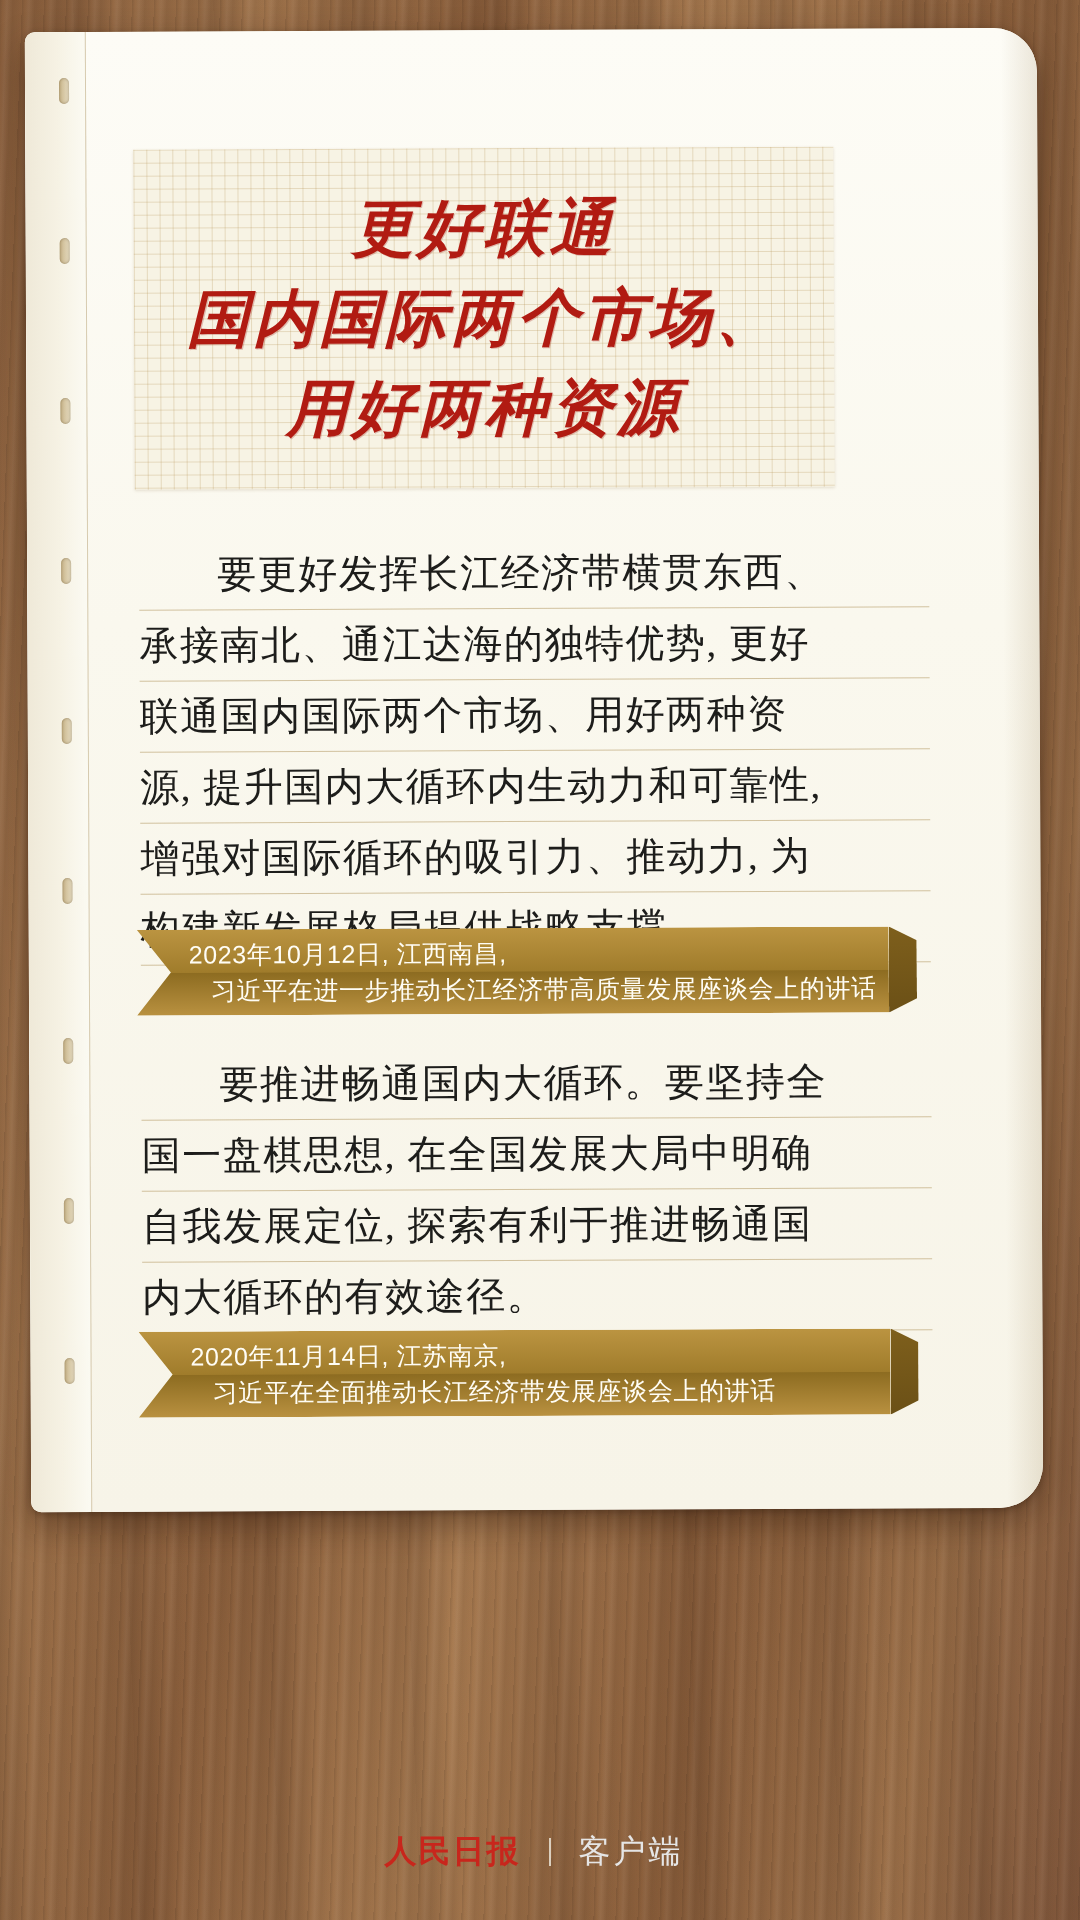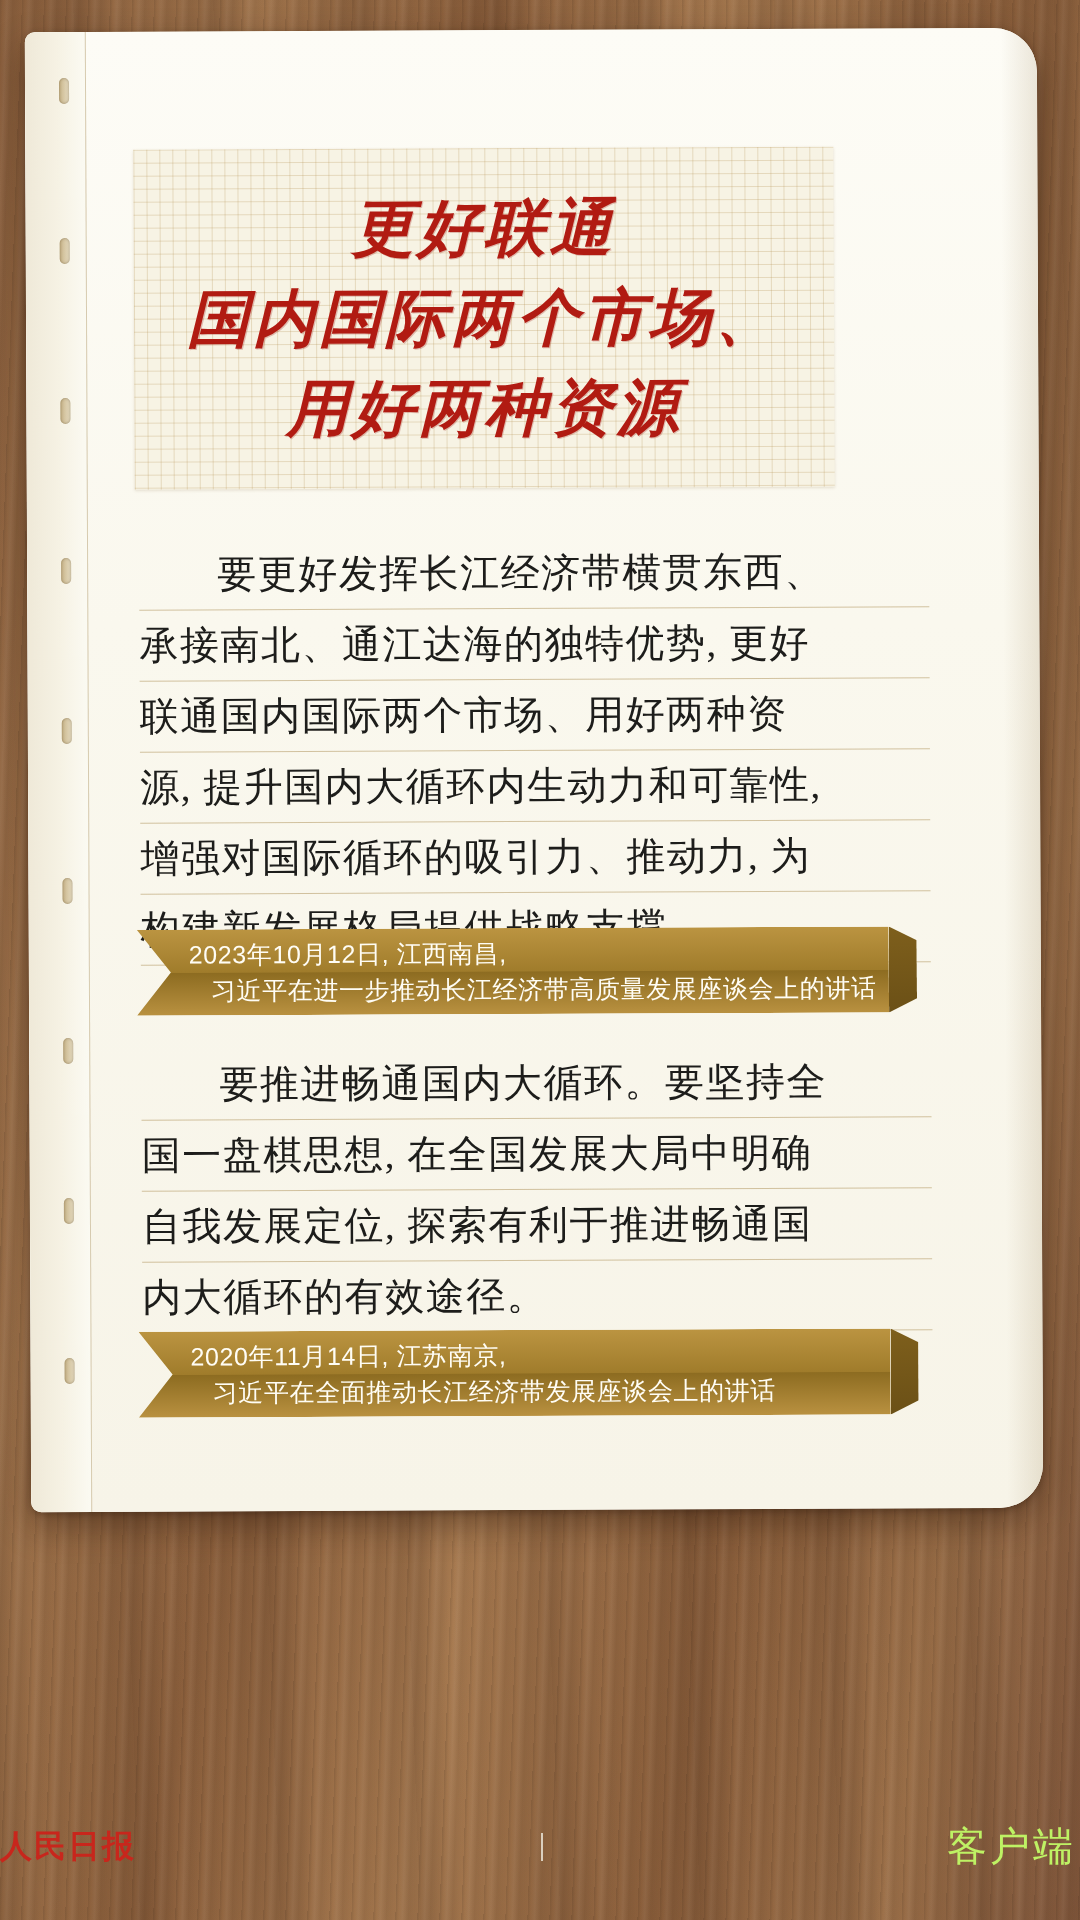--- a/index.html
+++ b/index.html
@@ -185,43 +185,43 @@
 
   #ribbon-1 { top: 898px; }
   #ribbon-1-tail { left: 860px; top: 898px; }
   #ribbon-2 { top: 1300px; }
   #ribbon-2-tail { left: 860px; top: 1300px; }
 
   
   .footer {
     position: absolute;
     left: 0;
-    right: 4px;
+    right: 12px;
     bottom: 46px;
     display: flex;
     align-items: center;
-    justify-content: space-between;
+    justify-content: center;
     gap: 28px;
   }
   .footer .rm-mark {
     font-size: 32px;
     color: #c8261c;
     font-family: "Liberation Serif", serif;
     font-weight: 700;
     letter-spacing: 2px;
   }
   .footer .divider {
     width: 2px;
     height: 28px;
     background: #e9e3d6;
     opacity: 0.85;
   }
   .footer .client {
-    font-size: 40px;
-    color: #bef264;
+    font-size: 32px;
+    color: #e5e5e5;
     font-family: Liberation Mono, monospace;
     letter-spacing: 3px;
   }
 </style>
 </head>
 <body>
 
 <div class="desk"></div>
 
 <div class="notebook">

